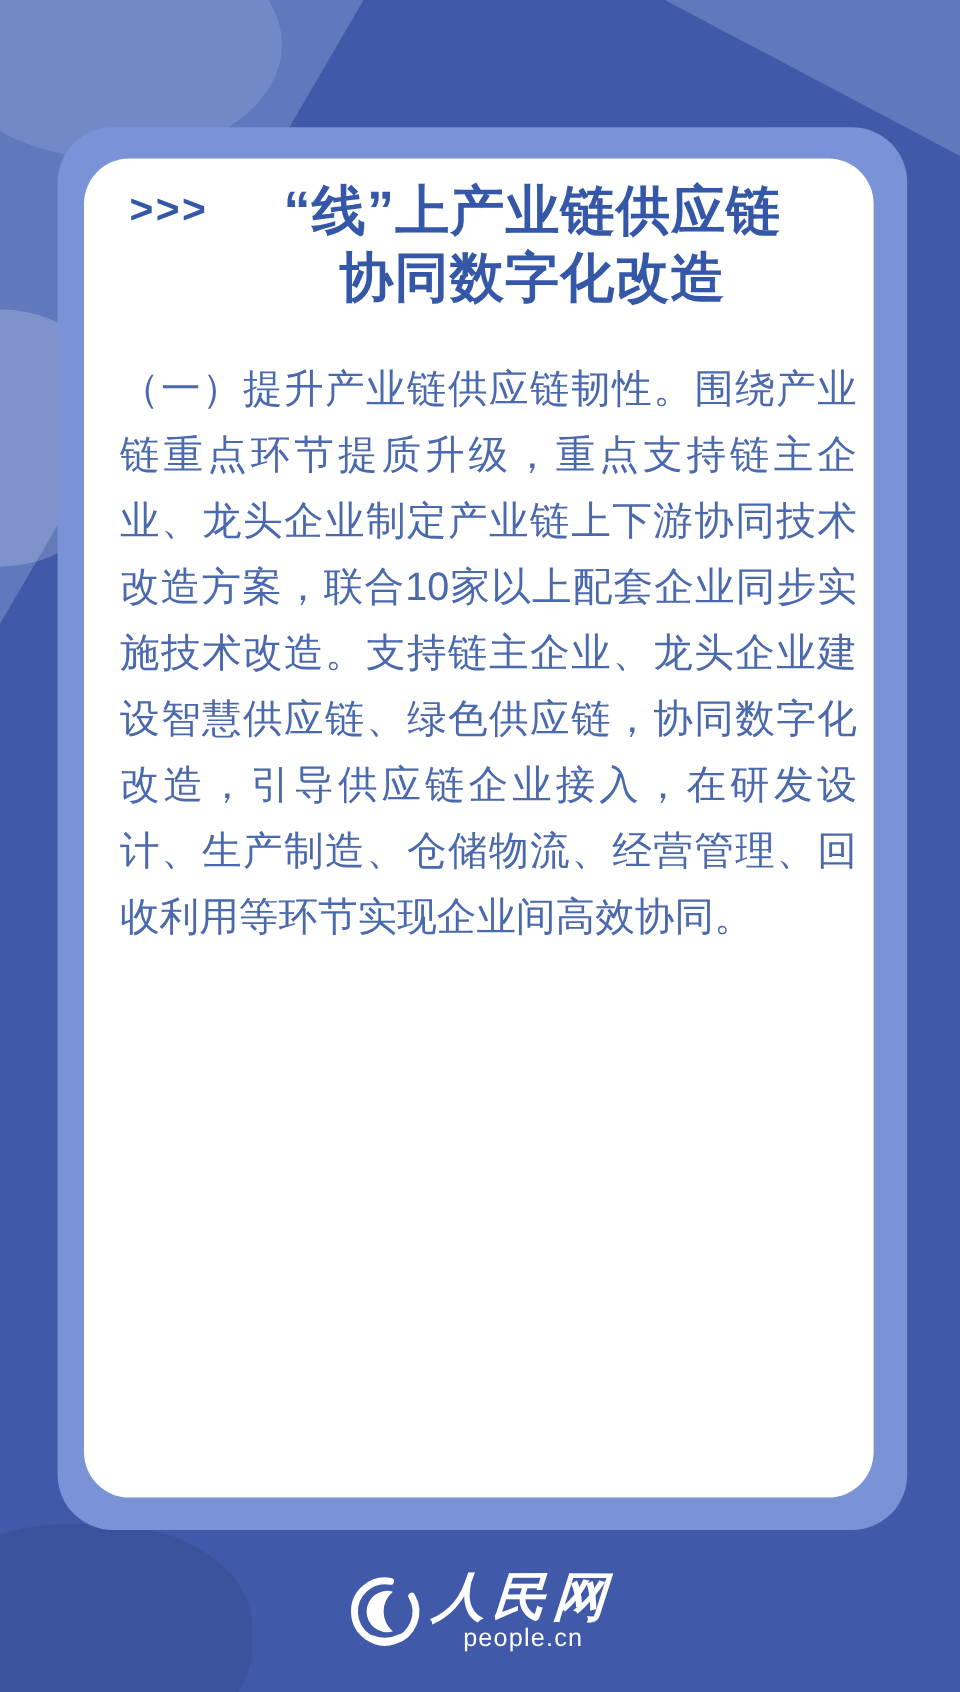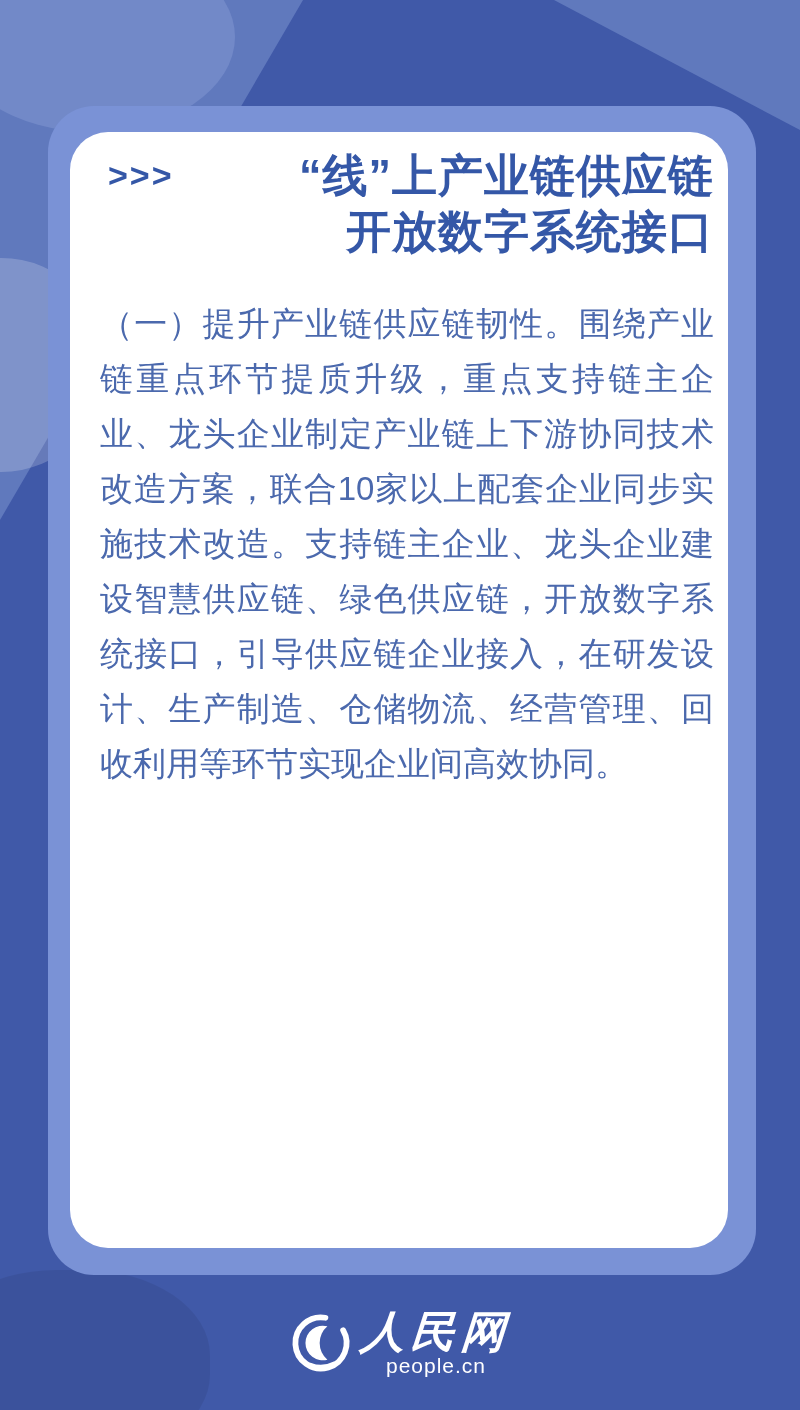--- a/index.html
+++ b/index.html
@@ -67,21 +67,21 @@
   }
   .title{
     flex:1 1 auto;
     margin:0;
     text-align:center;
     font-size:45px;line-height:56px;
     font-weight:900;
     color:#3457A7;
     letter-spacing:1px;
   }
-  .title span{display:block;text-align:right;}
+  .title span{display:block;}
   
   .body-text{
     margin-top:36px;
     font-size:33px;
     line-height:55px;
     color:#4B69AD;
     text-align:justify;
     text-justify:inter-ideograph;
   }
   .body-text p{margin:0;}
@@ -126,26 +126,26 @@
   <div class="bg-circle-left"></div>
   <div class="bg-blob-bottomleft"></div>
 
   <div class="card-backdrop"></div>
 
   <div class="content-card">
     <div class="card-header">
       <span class="marker">&gt;&gt;&gt;</span>
       <h1 class="title">
         <span>“线”上产业链供应链</span>
-        <span>开放数字系统接口</span>
+        <span>协同数字化改造</span>
       </h1>
     </div>
 
     <div class="body-text">
-      <p>（一）提升产业链供应链韧性。围绕产业链重点环节提质升级，重点支持链主企业、龙头企业制定产业链上下游协同技术改造方案，联合10家以上配套企业同步实施技术改造。支持链主企业、龙头企业建设智慧供应链、绿色供应链，开放数字系统接口，引导供应链企业接入，在研发设计、生产制造、仓储物流、经营管理、回收利用等环节实现企业间高效协同。</p>
+      <p>（一）提升产业链供应链韧性。围绕产业链重点环节提质升级，重点支持链主企业、龙头企业制定产业链上下游协同技术改造方案，联合10家以上配套企业同步实施技术改造。支持链主企业、龙头企业建设智慧供应链、绿色供应链，协同数字化改造，引导供应链企业接入，在研发设计、生产制造、仓储物流、经营管理、回收利用等环节实现企业间高效协同。</p>
     </div>
   </div>
 
   <div class="footer">
     <div class="logo">
       <svg class="logo-icon" width="64" height="64" viewBox="0 0 100 100" aria-hidden="true">
 
         <path d="M56.9 10.6 A40 40 0 1 0 84.6 30" fill="none" stroke="#FFFFFF" stroke-width="9" stroke-linecap="round"></path>
 
         <path d="M60 24 A27 27 0 1 0 60 76 A34 34 0 0 1 60 24" fill="#FFFFFF"></path>

